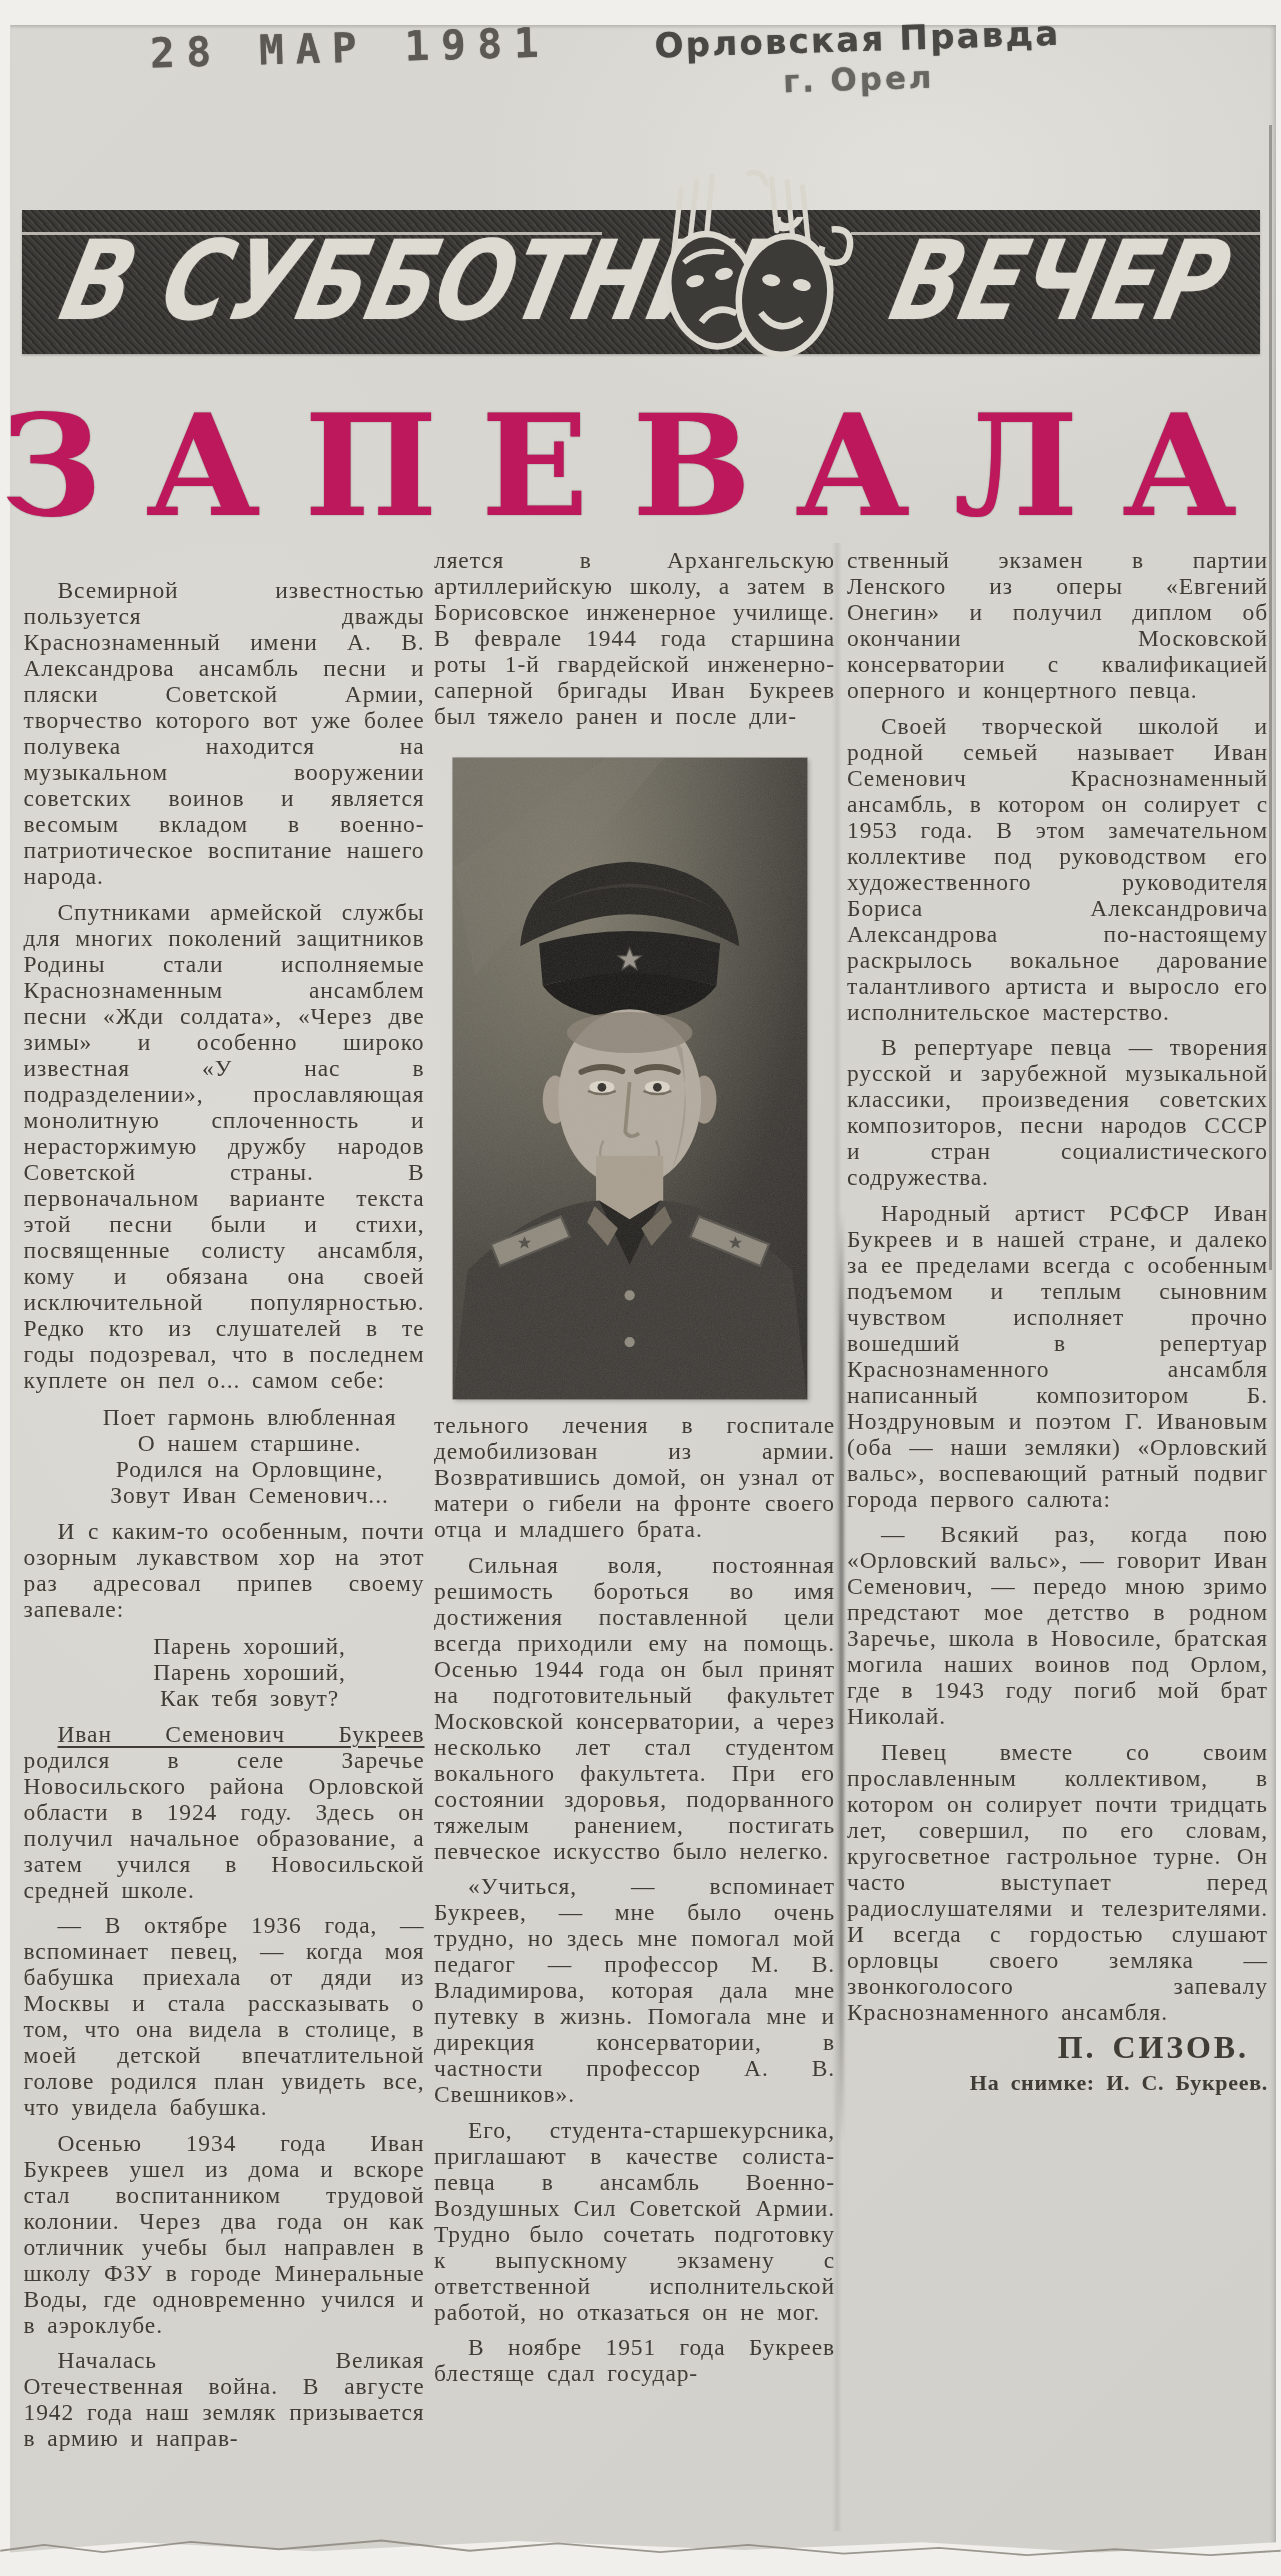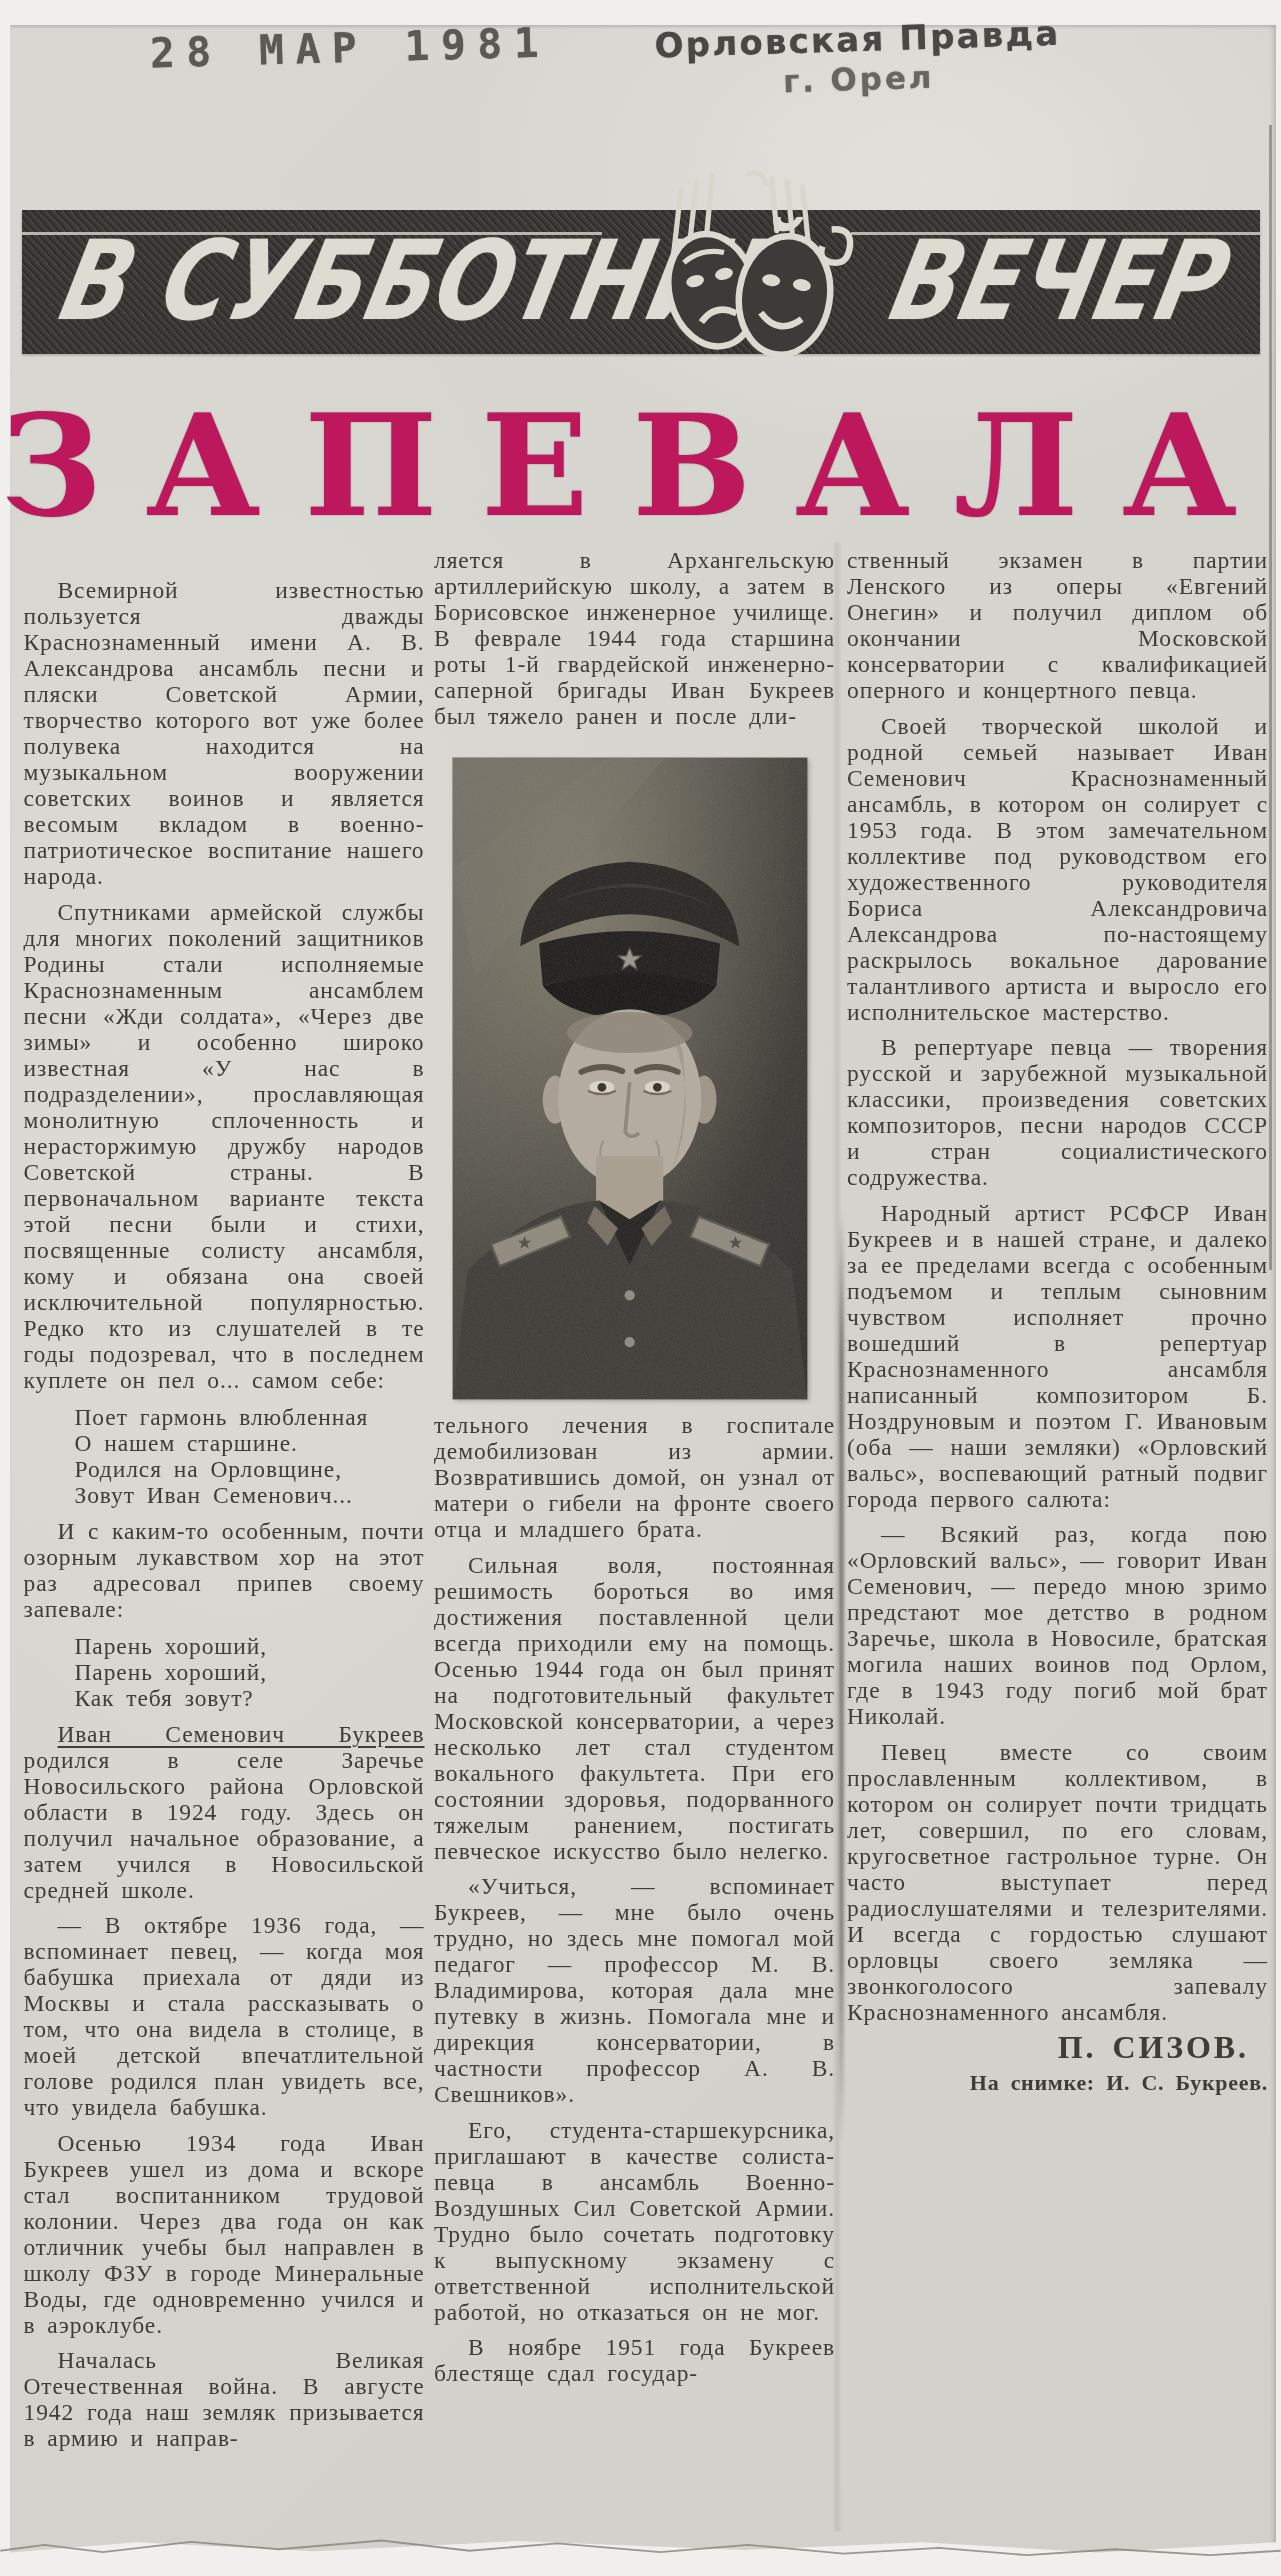--- a/index.html
+++ b/index.html
@@ -65,21 +65,21 @@
 
   
   .col{position:absolute;font-size:23.5px;line-height:26px;letter-spacing:0.9px;
     word-spacing:5.1px;text-align:justify;color:#403c36;}
   .col p{margin:9.5px 0 0 0;text-indent:34px;}
   .col p.first{margin-top:0;}
   .col p.cont{text-indent:0;margin-top:0;}
   #col1{left:23.5px;top:577px;width:401px;}
   #col2{left:434px;top:547px;width:401px;}
   #col3{left:847px;top:547px;width:421px;}
-  .verse{margin:11.7px 0 4.4px 51px;text-align:left;}
+  .verse{margin:11.7px 0 4.4px 51px;text-align:center;}
   .verse .vl{white-space:nowrap;}
   .verse .indent-right{padding-left:183px;}
   .u{text-decoration:underline;text-decoration-thickness:1.5px;text-underline-offset:3.7px;}
   .photo{width:354px;height:641px;margin:29px 5.9px 13.2px 19px;
     box-shadow:0 0 0 0.7px rgba(30,28,25,.4), 1.5px 2.2px 4.4px rgba(0,0,0,.25);}
   .photo svg{display:block;width:100%;height:100%;}
   .signature{margin-top:19px;text-align:right;padding-right:19px;
     font-weight:bold;font-size:32px;letter-spacing:2.9px;text-indent:0;}
   .caption{margin-top:20.5px;font-weight:bold;font-size:22px;text-indent:44px;
     letter-spacing:0.7px;text-align:right;}

